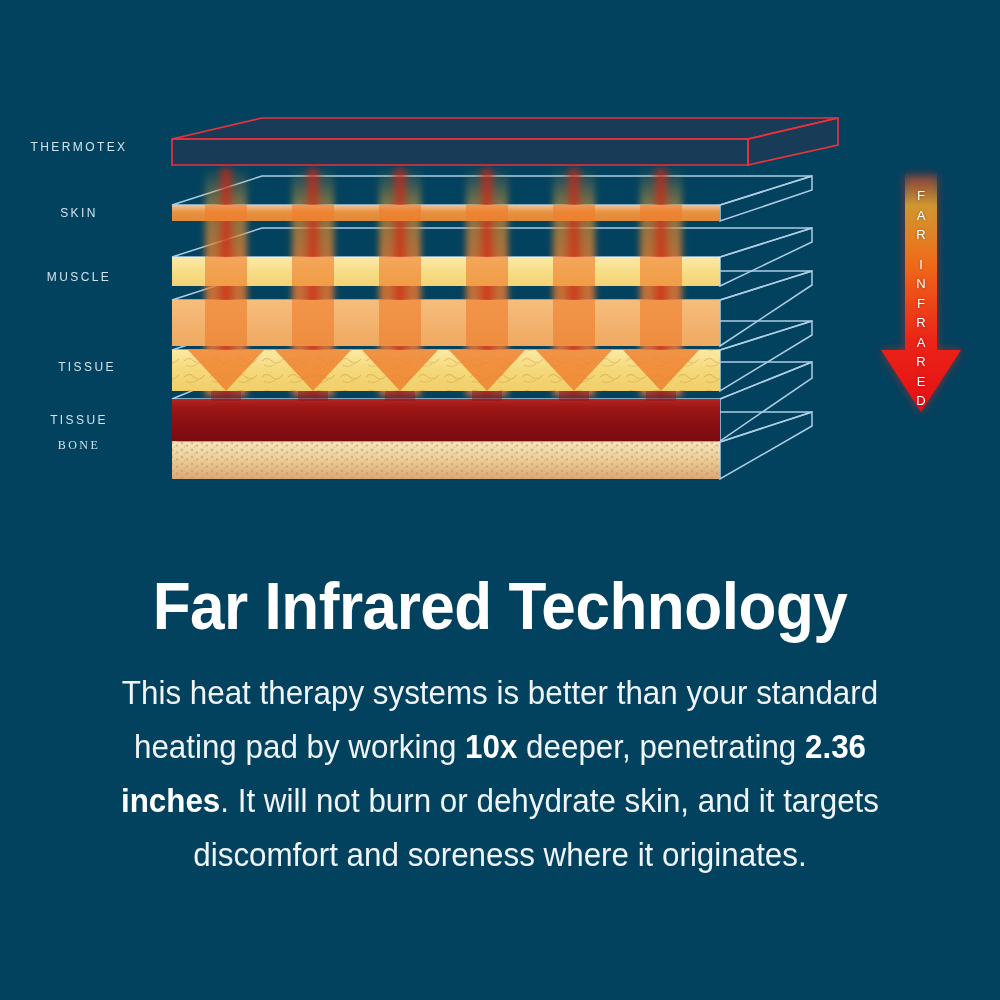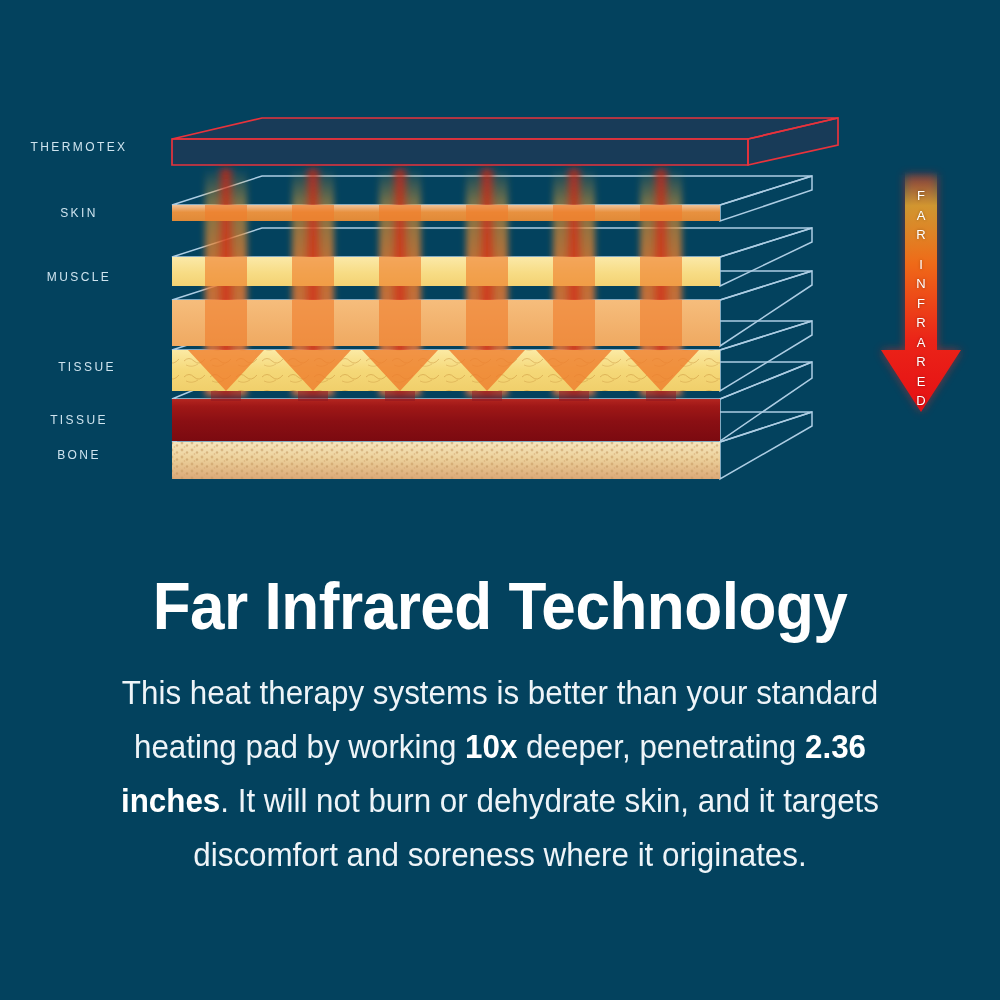--- a/index.html
+++ b/index.html
@@ -287,21 +287,21 @@
       <span>R</span>
       <span>E</span>
       <span>D</span>
     </div>
 
     <div class="layer-label" style="left:0;width:158px;top:140px;">THERMOTEX</div>
     <div class="layer-label" style="left:0;width:158px;top:206px;">SKIN</div>
     <div class="layer-label" style="left:0;width:158px;top:270px;">MUSCLE</div>
     <div class="layer-label" style="left:8px;width:158px;top:360px;">TISSUE</div>
     <div class="layer-label" style="left:0;width:158px;top:413px;">TISSUE</div>
-    <div class="layer-label" style="left:0;width:158px;top:448px;">BONE</div>
+    <div class="layer-label" style="left:0;width:158px;top:438px;font-family:Liberation Serif, serif;">BONE</div>
   </div>
 
   <div class="headline">Far Infrared Technology</div>
 
   <div class="para">
     <span>This heat therapy systems is better than your standard heating pad by working </span><b>10x</b><span> deeper, penetrating </span><b>2.36 inches</b><span>. It will not burn or dehydrate skin, and it targets discomfort and soreness where it originates.</span>
   </div>
 
 </div>
 

